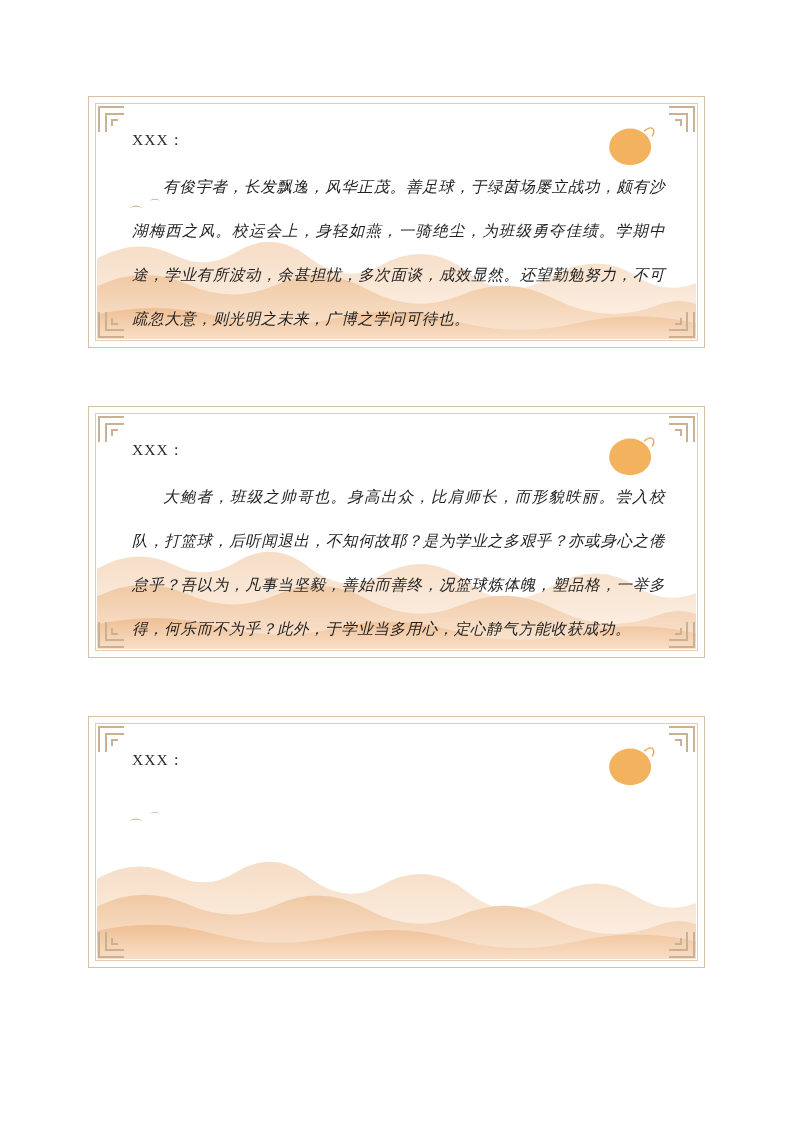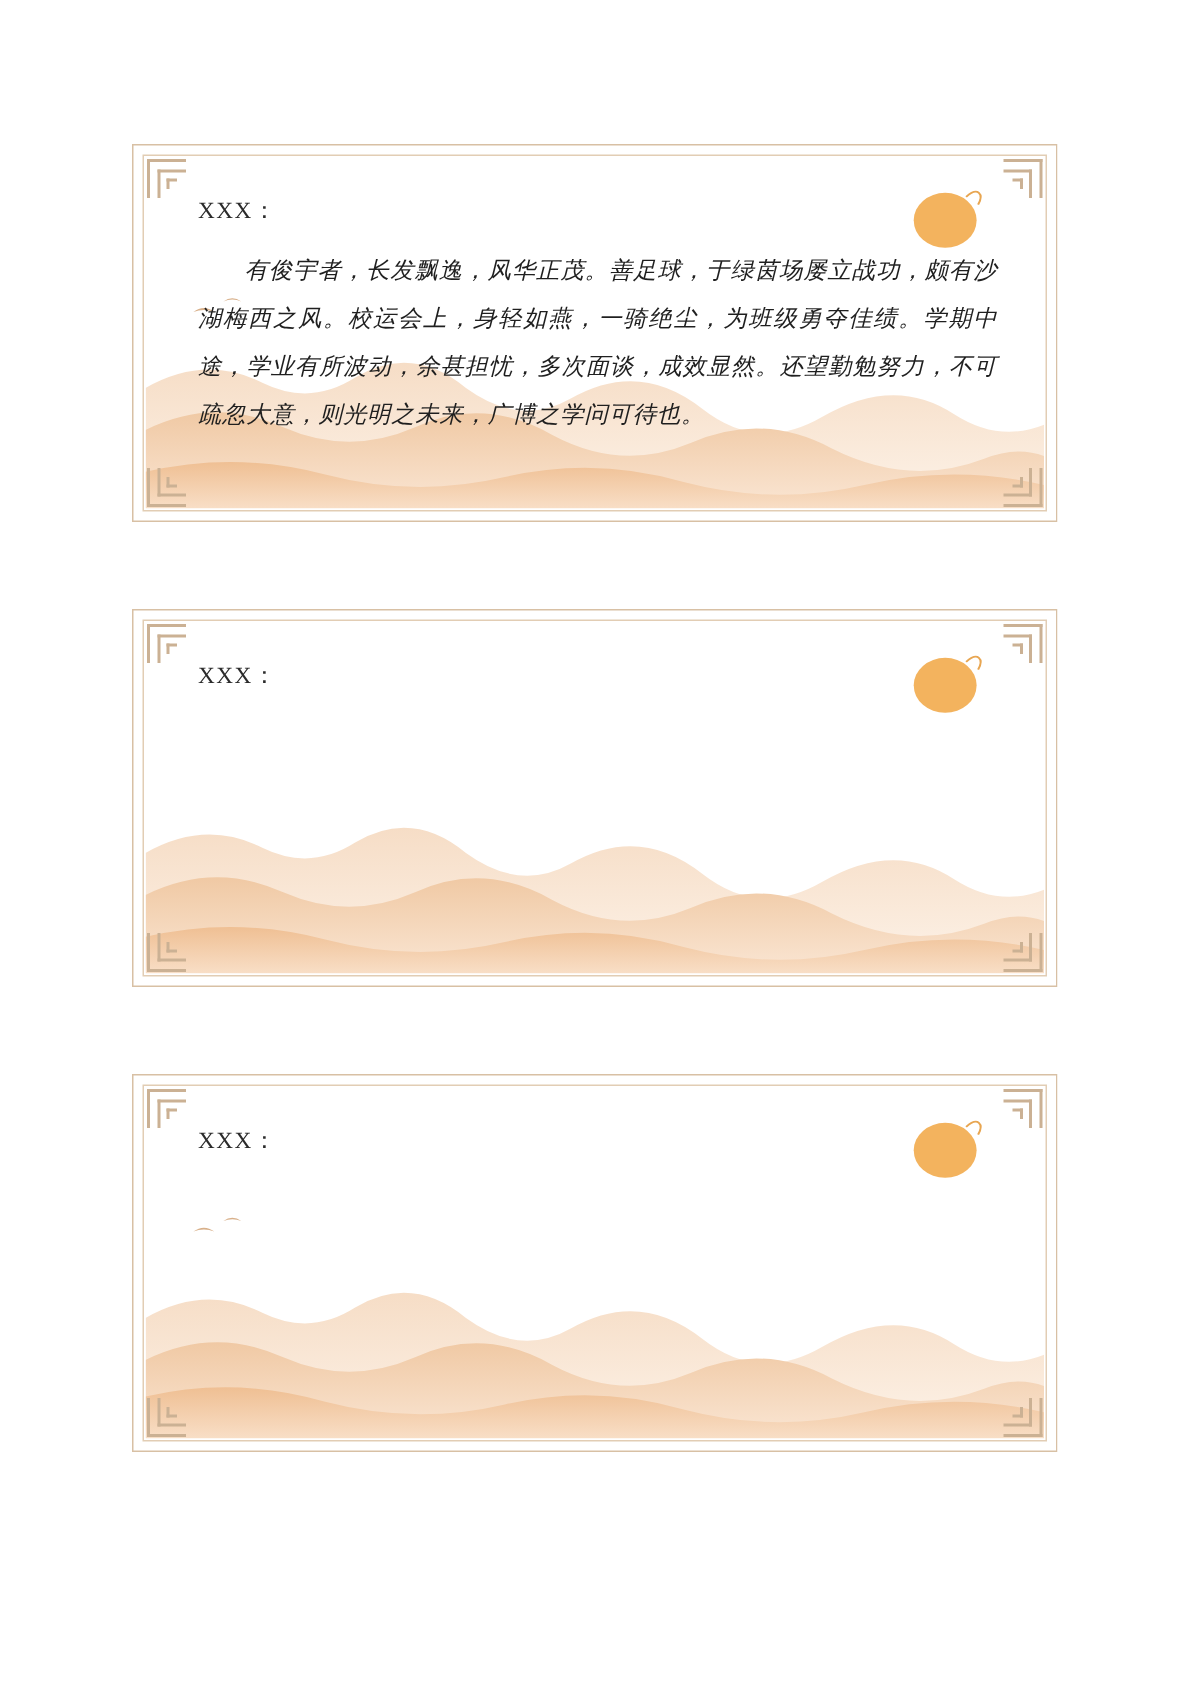--- a/index.html
+++ b/index.html
@@ -99,21 +99,21 @@
   .salutation {
     font-size: 15.5px;
     color: #2b2b2b;
     letter-spacing: 1px;
     margin-bottom: 14px;
     font-family: "Liberation Serif", serif;
   }
 
   .body-text {
     font-size: 15.5px;
-    line-height: 32px;
+    line-height: 44px;
     color: #1f1f1f;
     text-align: justify;
     text-indent: 2em;
     letter-spacing: 0.6px;
     font-family: "Liberation Serif", "DejaVu Serif", serif;
     font-style: italic;
   }
 </style>
 </head>
 <body>
@@ -244,20 +244,21 @@
         <span class="h1"></span>
         <span class="v1"></span>
         <span class="h2"></span>
         <span class="v2"></span>
         <span class="h3"></span>
         <span class="v3"></span>
       </div>
 
     <div class="content">
       <div class="salutation">XXX：</div>
+      <div class="body-text">大鲍者，班级之帅哥也。身高出众，比肩师长，而形貌昳丽。尝入校队，打篮球，后听闻退出，不知何故耶？是为学业之多艰乎？亦或身心之倦怠乎？吾以为，凡事当坚毅，善始而善终，况篮球炼体魄，塑品格，一举多得，何乐而不为乎？此外，于学业当多用心，定心静气方能收获成功。</div>
     </div>
   </div>
 
   <div class="card c3">
     <div class="art">
       <svg viewBox="0 0 600 268" preserveAspectRatio="none">
         <defs>
           <linearGradient id="m3a" x1="0" y1="0" x2="0" y2="1">
             <stop offset="0%" stop-color="#f6ddc6"></stop>
             <stop offset="100%" stop-color="#fdf3e9"></stop>

